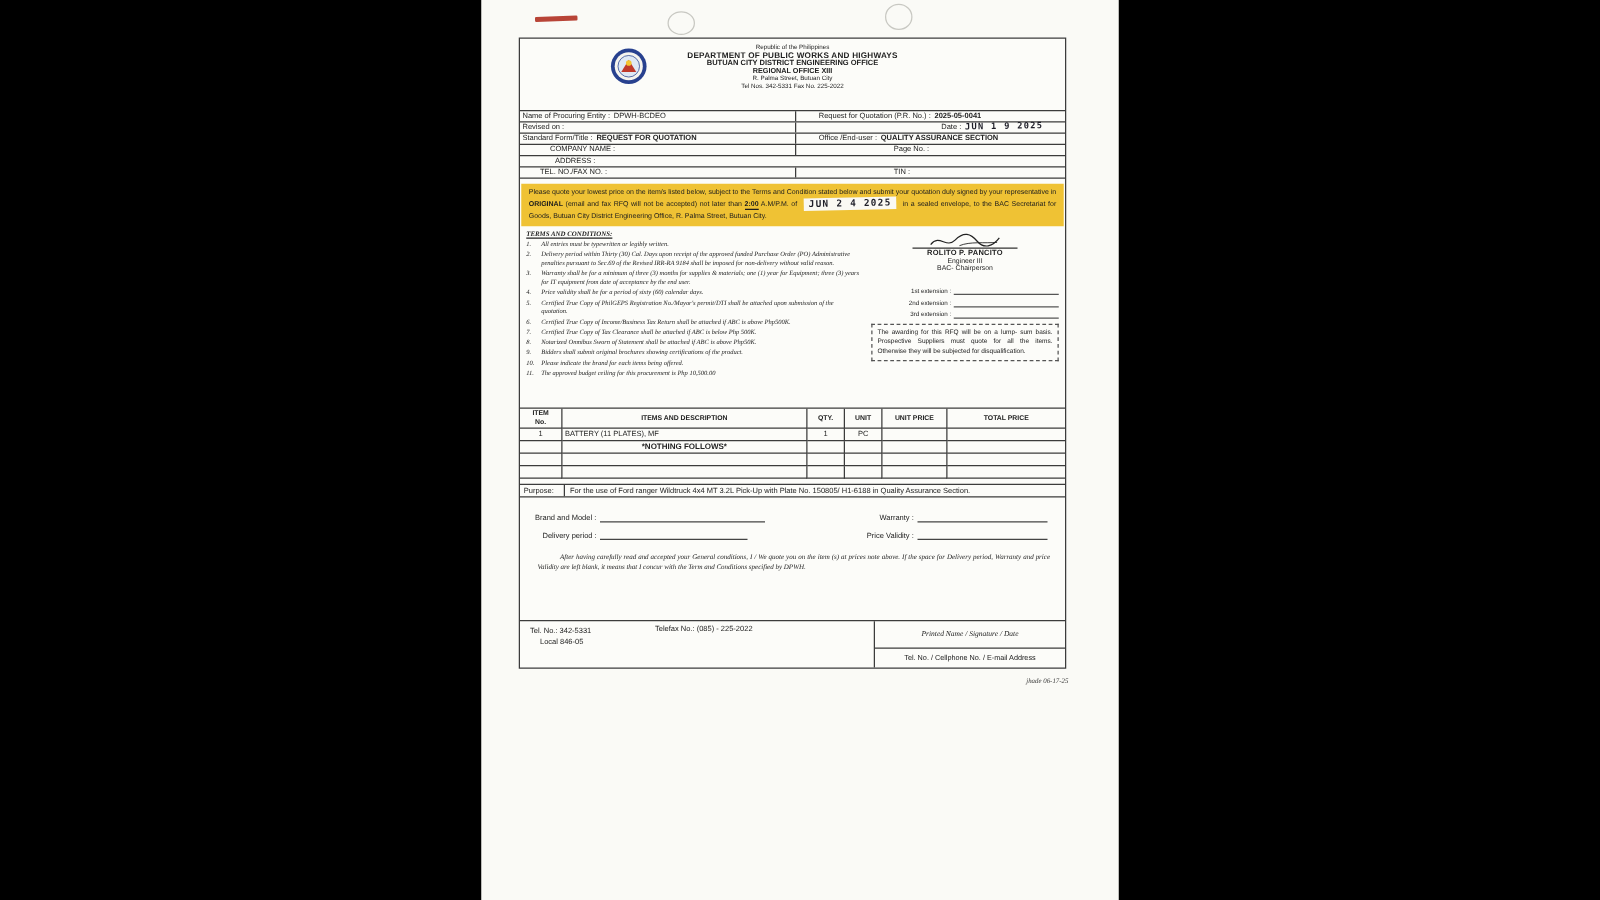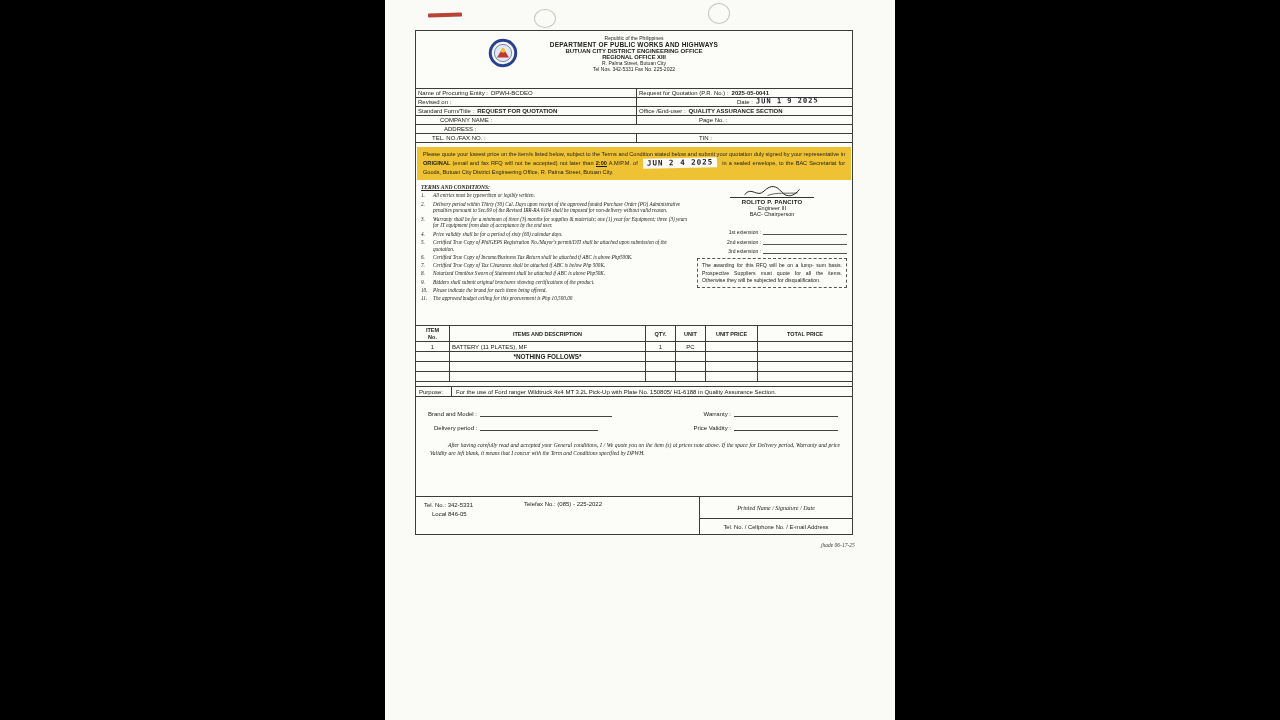--- a/index.html
+++ b/index.html
@@ -22,21 +22,21 @@
             text-align:center; padding-top:4px; }
   .logo { position:absolute; left:72px; top:7px; }
   .h-republic { font-size:5px; }
   .h-dept { font-size:6.5px; font-weight:bold; letter-spacing:.2px; }
   .h-office { font-size:6px; font-weight:bold; }
   .h-region { font-size:5.8px; font-weight:bold; }
   .h-street, .h-tel { font-size:5px; }
 
   
   .irow { display:flex; height:9px; border-bottom:1px solid #3c3c3c;
-          font-size:6px; line-height:9px; }
+          font-size:6px; line-height:9px;gap:16px; }
   .irow:last-of-type { border-bottom:1px solid #3c3c3c; }
   .icell { display:flex; align-items:center; gap:3px; padding-left:2px; overflow:visible; }
   .icell.left { width:221px; border-right:1px solid #3c3c3c; }
   .icell.right { flex:1; }
   .icell.full { width:100%; }
   .ind16 { padding-left:16px; } .ind24 { padding-left:24px; } .ind28 { padding-left:28px; }
   .pad62 { padding-left:62px; } .pad100 { padding-left:100px; }
   .val-bold { font-weight:bold; }
   .stamp { font-family:"DejaVu Sans Mono", monospace; font-weight:bold;
            color:#1e1e28; letter-spacing:1px; line-height:1; white-space:nowrap; }

